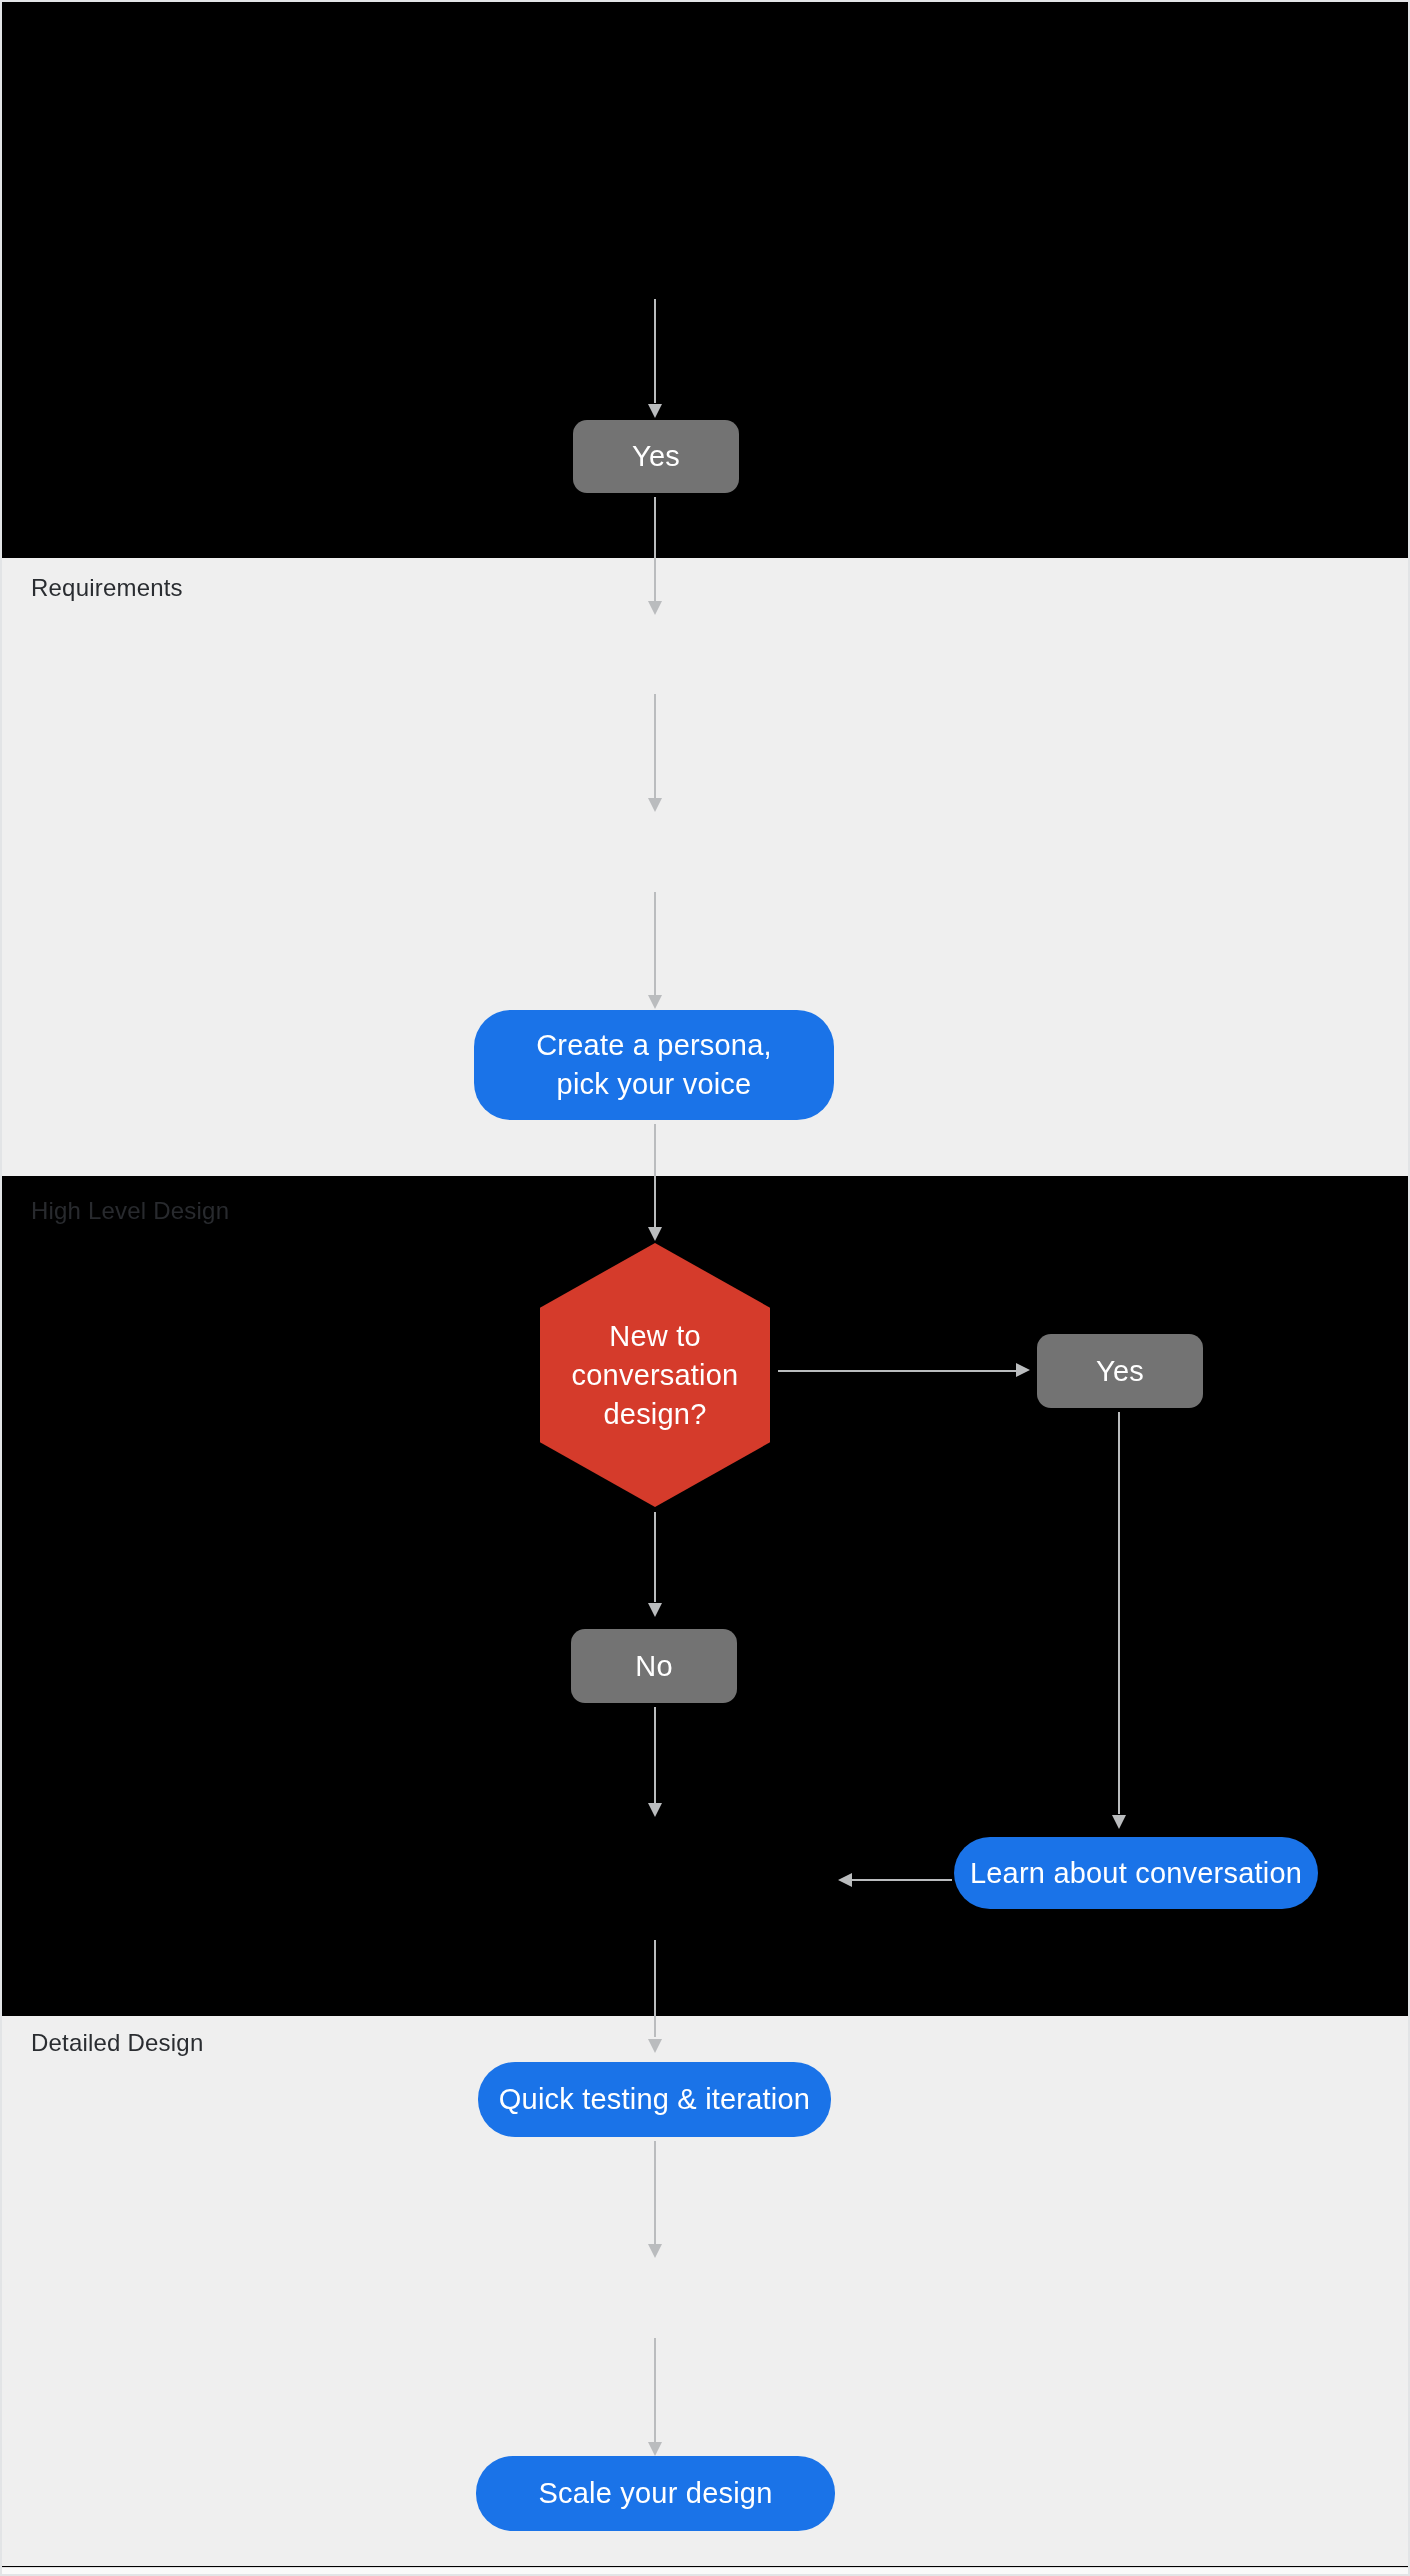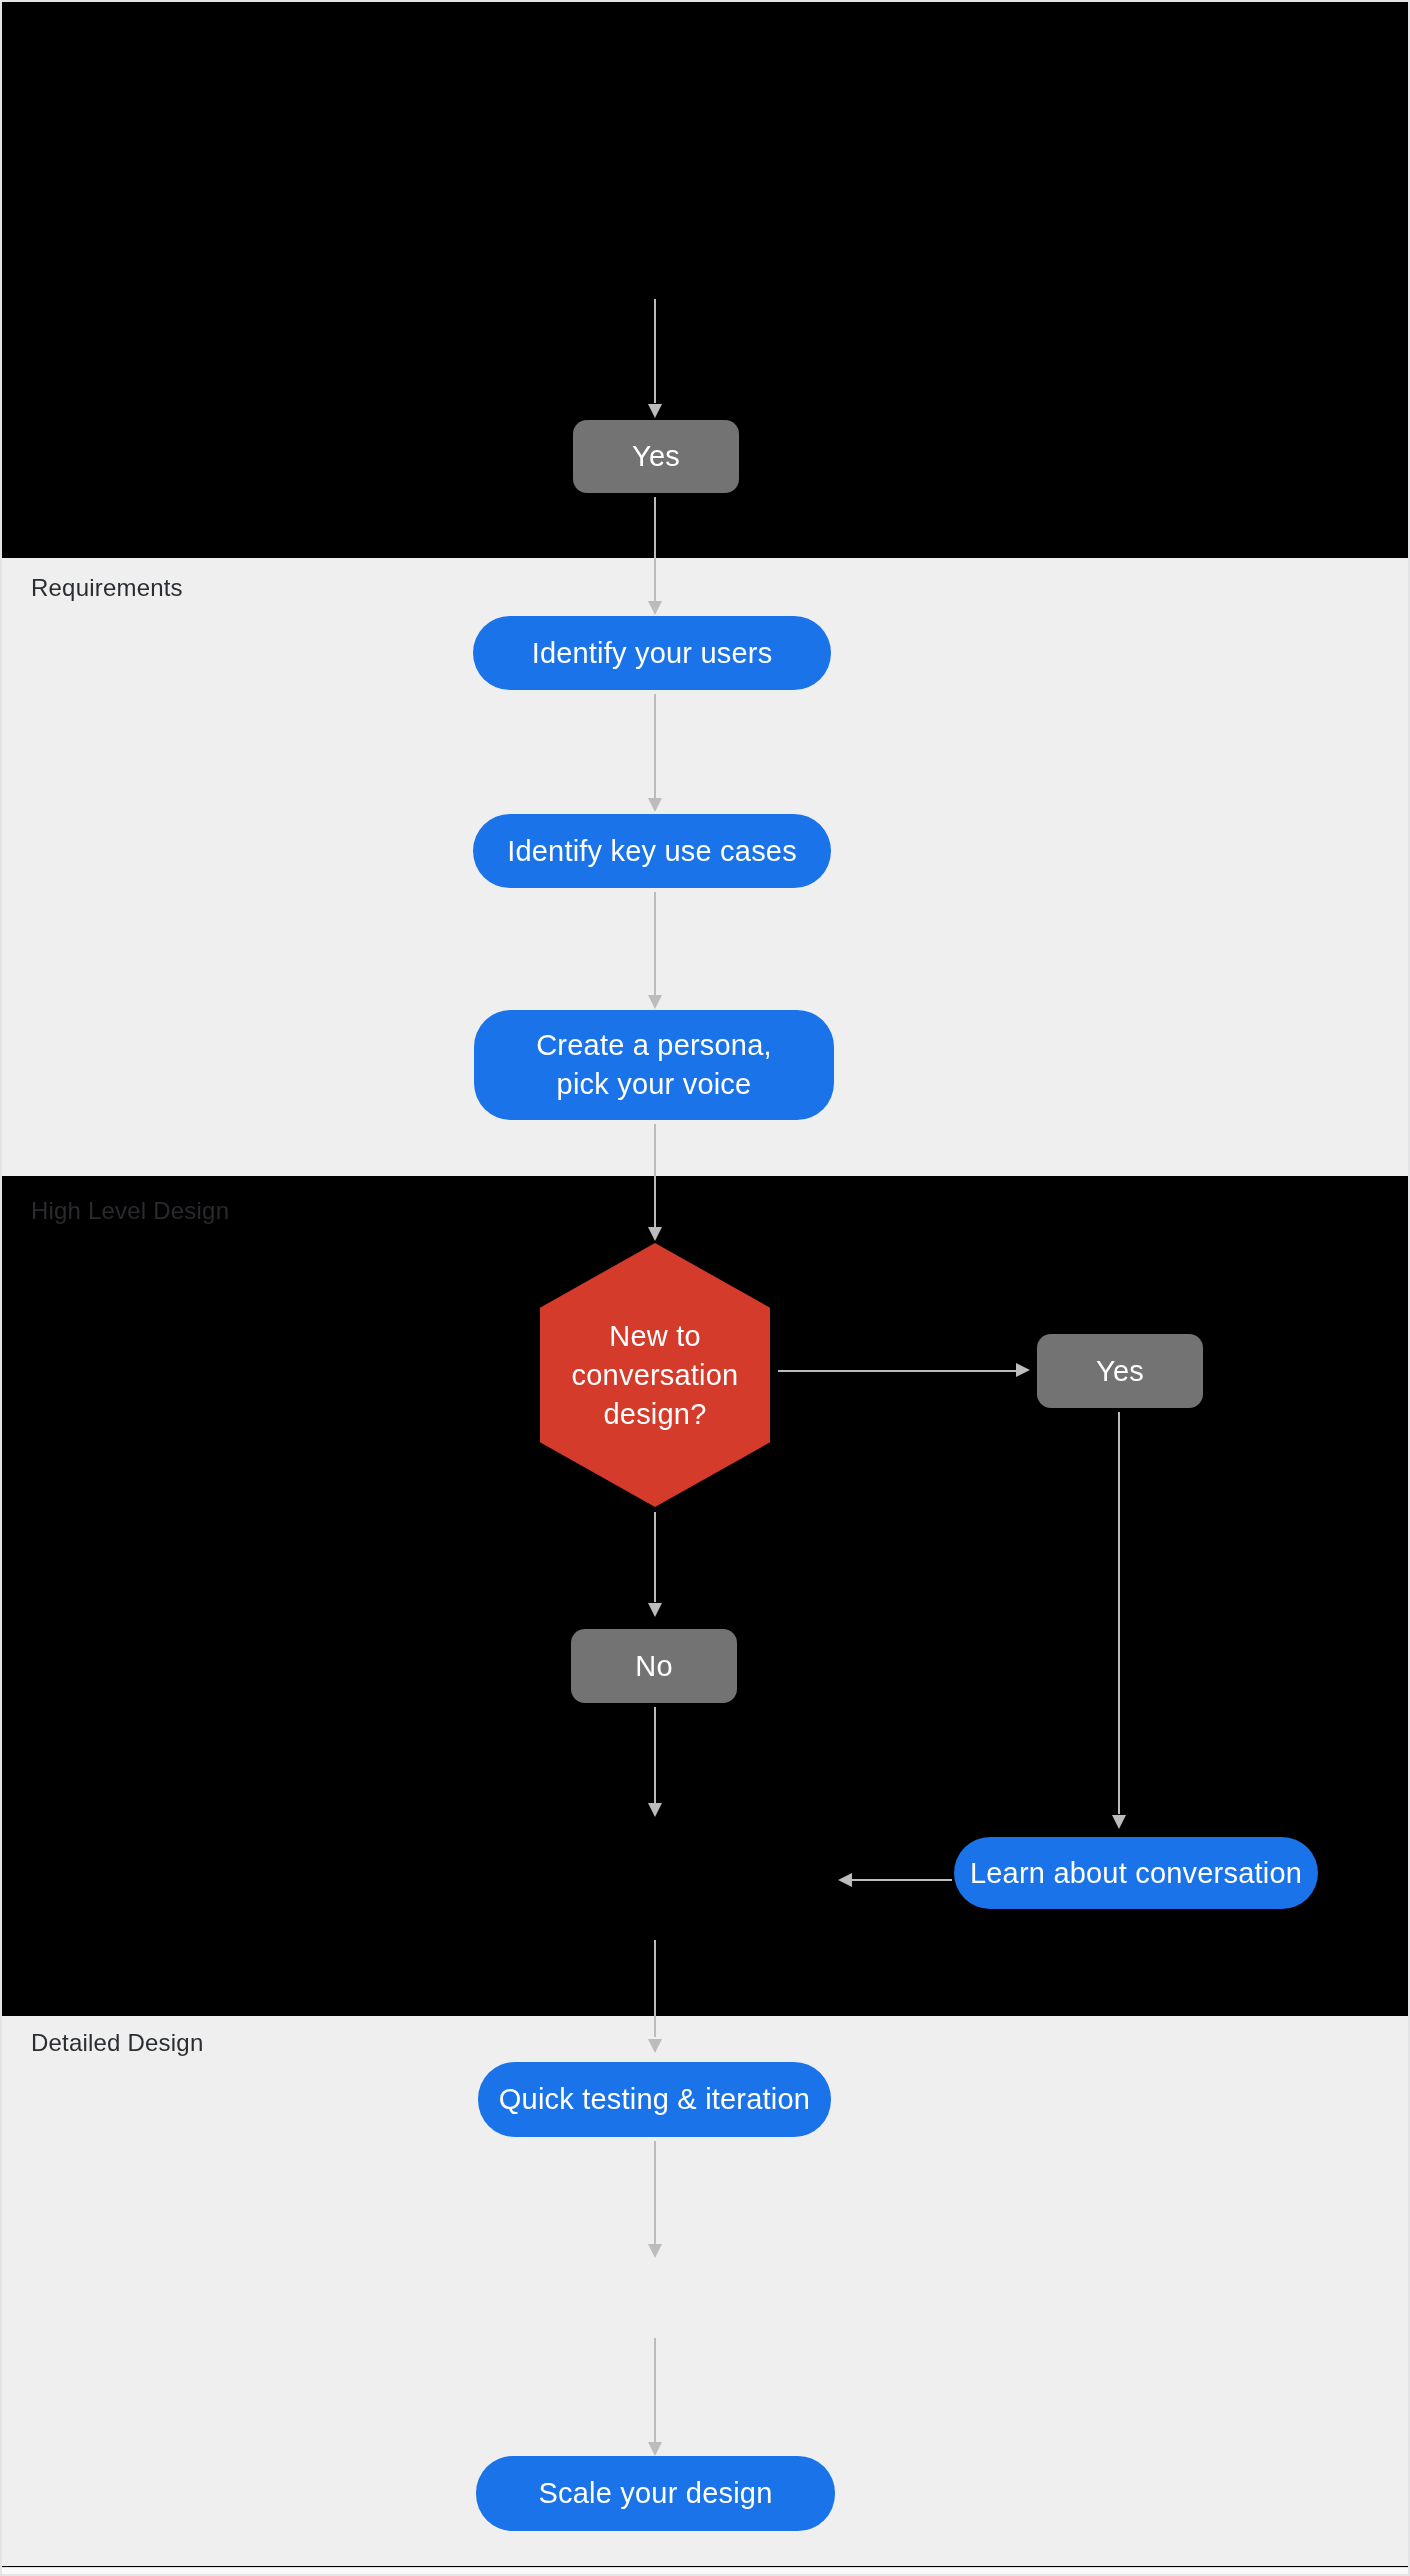--- a/index.html
+++ b/index.html
@@ -77,30 +77,24 @@
     <div class="vline" style="left:654px;top:299px;height:104px;"></div>
     <div class="head-down" style="left:648px;top:404px;"></div>
 
     <div class="node btn" style="left:573px;top:420px;width:166px;height:73px;">
       <span>Yes</span>
     </div>
 
     <div class="vline" style="left:654px;top:497px;height:104px;"></div>
     <div class="head-down" style="left:648px;top:601px;"></div>
 
-    <div class="node pill" style="left:473px;top:616px;width:358px;height:74px;">
-      <span>Identify your users</span>
-    </div>
 
     <div class="vline" style="left:654px;top:694px;height:104px;"></div>
     <div class="head-down" style="left:648px;top:798px;"></div>
 
-    <div class="node pill" style="left:473px;top:814px;width:358px;height:74px;">
-      <span>Identify key use cases</span>
-    </div>
 
     <div class="vline" style="left:654px;top:892px;height:103px;"></div>
     <div class="head-down" style="left:648px;top:995px;"></div>
 
     <div class="node pill" style="left:474px;top:1010px;width:360px;height:110px;">
       <span>Create a persona,</span>
       <span>pick your voice</span>
     </div>
 
     <div class="vline" style="left:654px;top:1124px;height:103px;"></div>

